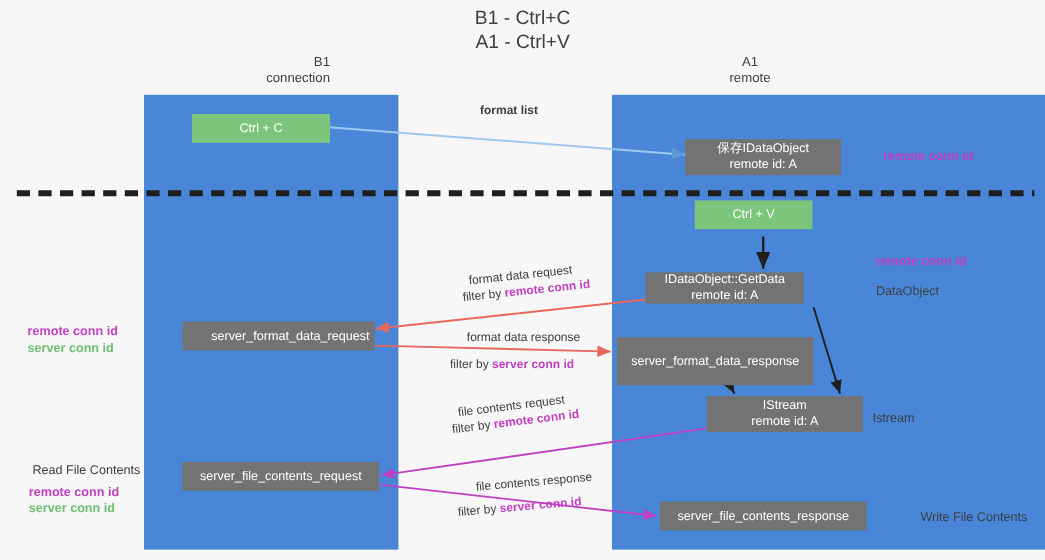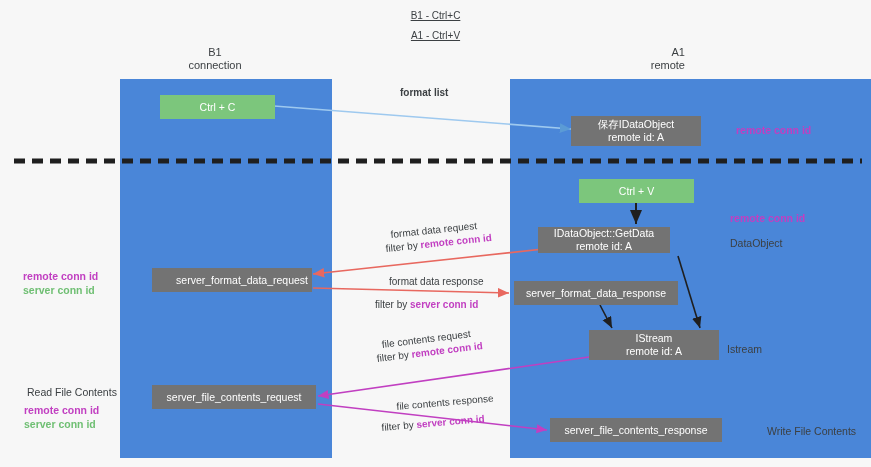--- a/index.html
+++ b/index.html
@@ -19,25 +19,24 @@
     position: absolute;
     inset: 0;
   }
 
   
   #title {
     position: absolute;
     left: 0; right: 0;
     top: 6px;
     text-align: center;
-    font-size: 10px;
+    font-size: 16px;
     line-height: 20px;
     color: #3c4043;
     white-space: pre-line;
-    text-decoration: underline;
   }
 
   
   .col-header {
     position: absolute;
     text-align: center;
     font-size: 11px;
     line-height: 13px;
     color: #3c4043;
     white-space: pre-line;
@@ -109,23 +108,23 @@
   }
 </style>
 </head>
 <body>
 
 <div id="canvas">
 
   <div id="title">B1 - Ctrl+C
 A1 - Ctrl+V</div>
 
-  <div class="col-header" style="left:155px; top:46px; width:120px;">B1
+  <div class="col-header" style="left:155px; top:46px; width:120px;text-align:right;">B1
 connection</div>
-  <div class="col-header" style="left:565px; top:46px; width:120px;text-align:right;">A1
+  <div class="col-header" style="left:565px; top:46px; width:120px;">A1
 remote</div>
 
   <div class="lane" style="left:120px; top:79px; width:212px; height:379px;"></div>
   <div class="lane" style="left:510px; top:79px; width:556px; height:379px;"></div>
 
   <svg class="overlay" viewBox="0 0 871 467">
     <defs>
       <marker id="ah-blue" markerWidth="8" markerHeight="8" refX="7" refY="3" orient="auto">
         <path d="M0,0 L7,3 L0,6 Z" fill="#5b9bd5"></path>
       </marker>
@@ -161,34 +160,34 @@
 
   <div class="node green" style="left:160px; top:95px; width:115px; height:24px;">
     <span>Ctrl + C</span>
   </div>
 
   <div class="node orange" style="left:571px; top:116px; width:130px; height:30px;">
     <span>保存IDataObject</span>
     <span class="l2">remote id: A</span>
   </div>
 
-  <div class="node green" style="left:579px; top:179px; width:115px; height:24px;">
+  <div class="node green" style="left:579px; top:167px; width:98px; height:24px;">
     <span>Ctrl + V</span>
   </div>
 
   <div class="node orange" style="left:538px; top:227px; width:132px; height:26px;">
     <span>IDataObject::GetData</span>
     <span class="l2">remote id: A</span>
   </div>
 
   <div class="node orange" style="left:152px; top:268px; width:160px; height:24px;align-items:flex-end;">
     <span>server_format_data_request</span>
   </div>
 
-  <div class="node orange" style="left:514px; top:281px; width:164px; height:24px;">
+  <div class="node orange" style="left:514px; top:281px; width:164px; height:40px;">
     <span>server_format_data_response</span>
   </div>
 
   <div class="node orange" style="left:589px; top:330px; width:130px; height:30px;">
     <span>IStream</span>
     <span class="l2">remote id: A</span>
   </div>
 
   <div class="node orange" style="left:550px; top:418px; width:172px; height:24px;">
     <span>server_file_contents_response</span>

